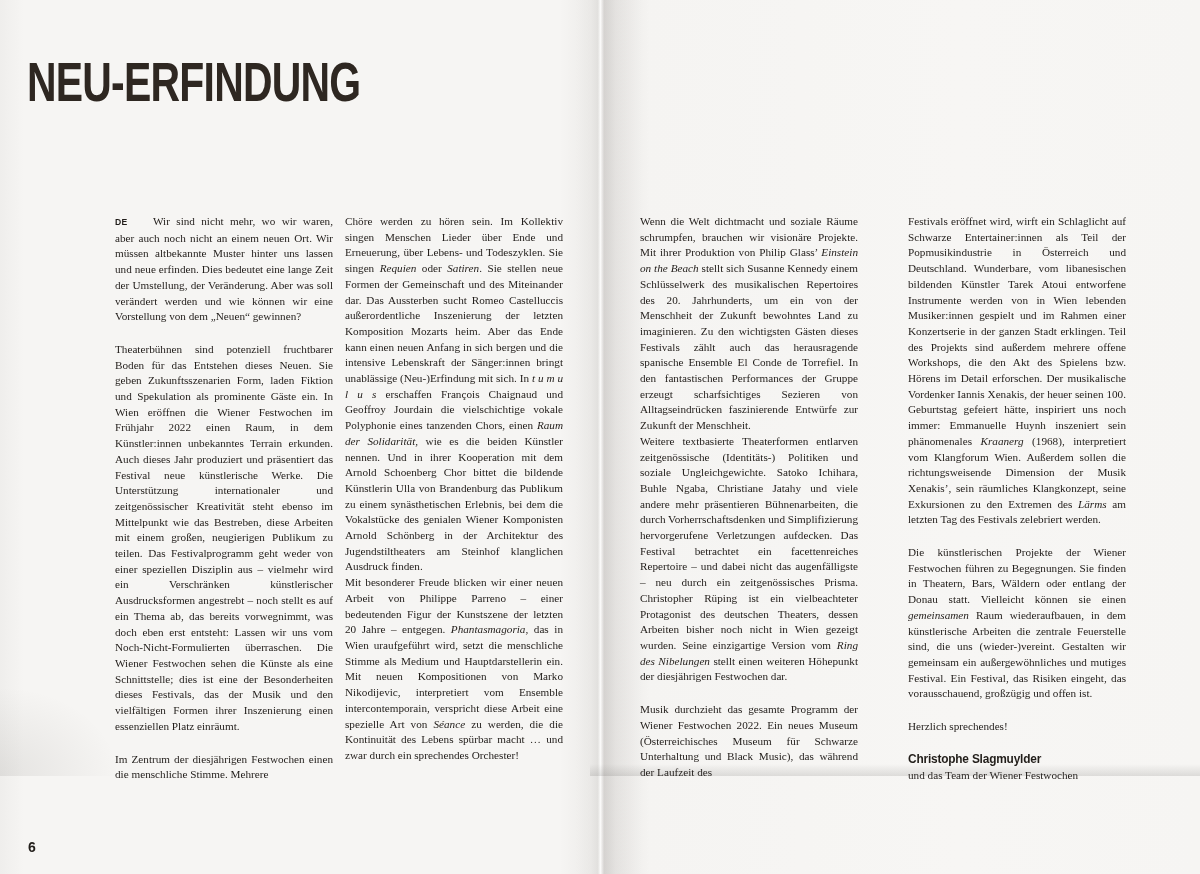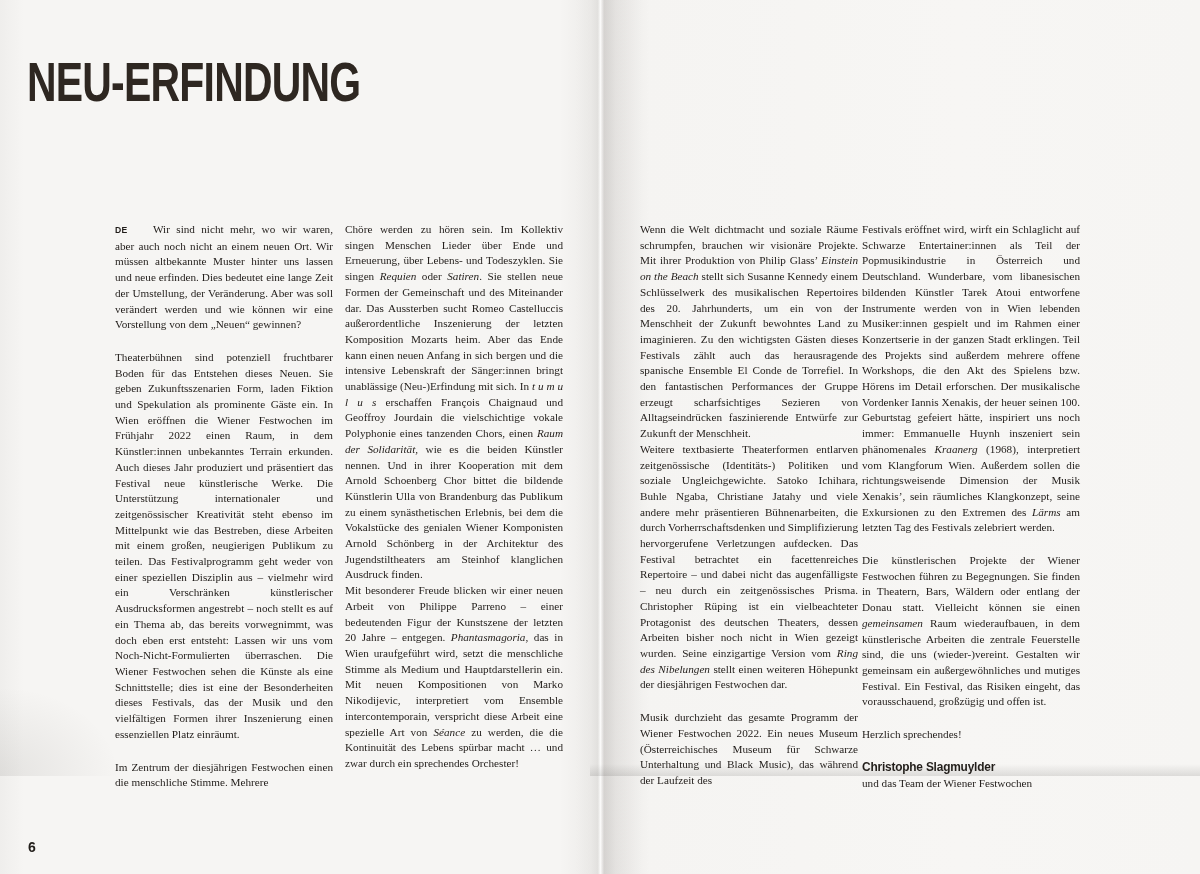--- a/index.html
+++ b/index.html
@@ -75,27 +75,26 @@
   .col {
     position: absolute;
     top: 214px;
     width: 218px;
     font-family: "Liberation Serif", serif;
     font-size: 11.2px;
     line-height: 15.7px;
     color: #201c19;
     text-align: justify;
     hyphens: auto;
-    margin-top: 8px;
     -webkit-hyphens: auto;
   }
   .col-1 { left: 115px; }
   .col-2 { left: 345px; }
   .col-3 { left: 640px; }
-  .col-4 { left: 862px; }
+  .col-4 { left: 908px; }
   .col p { margin: 0; }
   .col p.gap { margin-top: 17px; }
   .marker {
     display: inline-block;
     width: 38px;
     font-family: "Liberation Sans", sans-serif;
     font-weight: 700;
     font-size: 8.6px;
     letter-spacing: 0.4px;
     color: #201c19;

